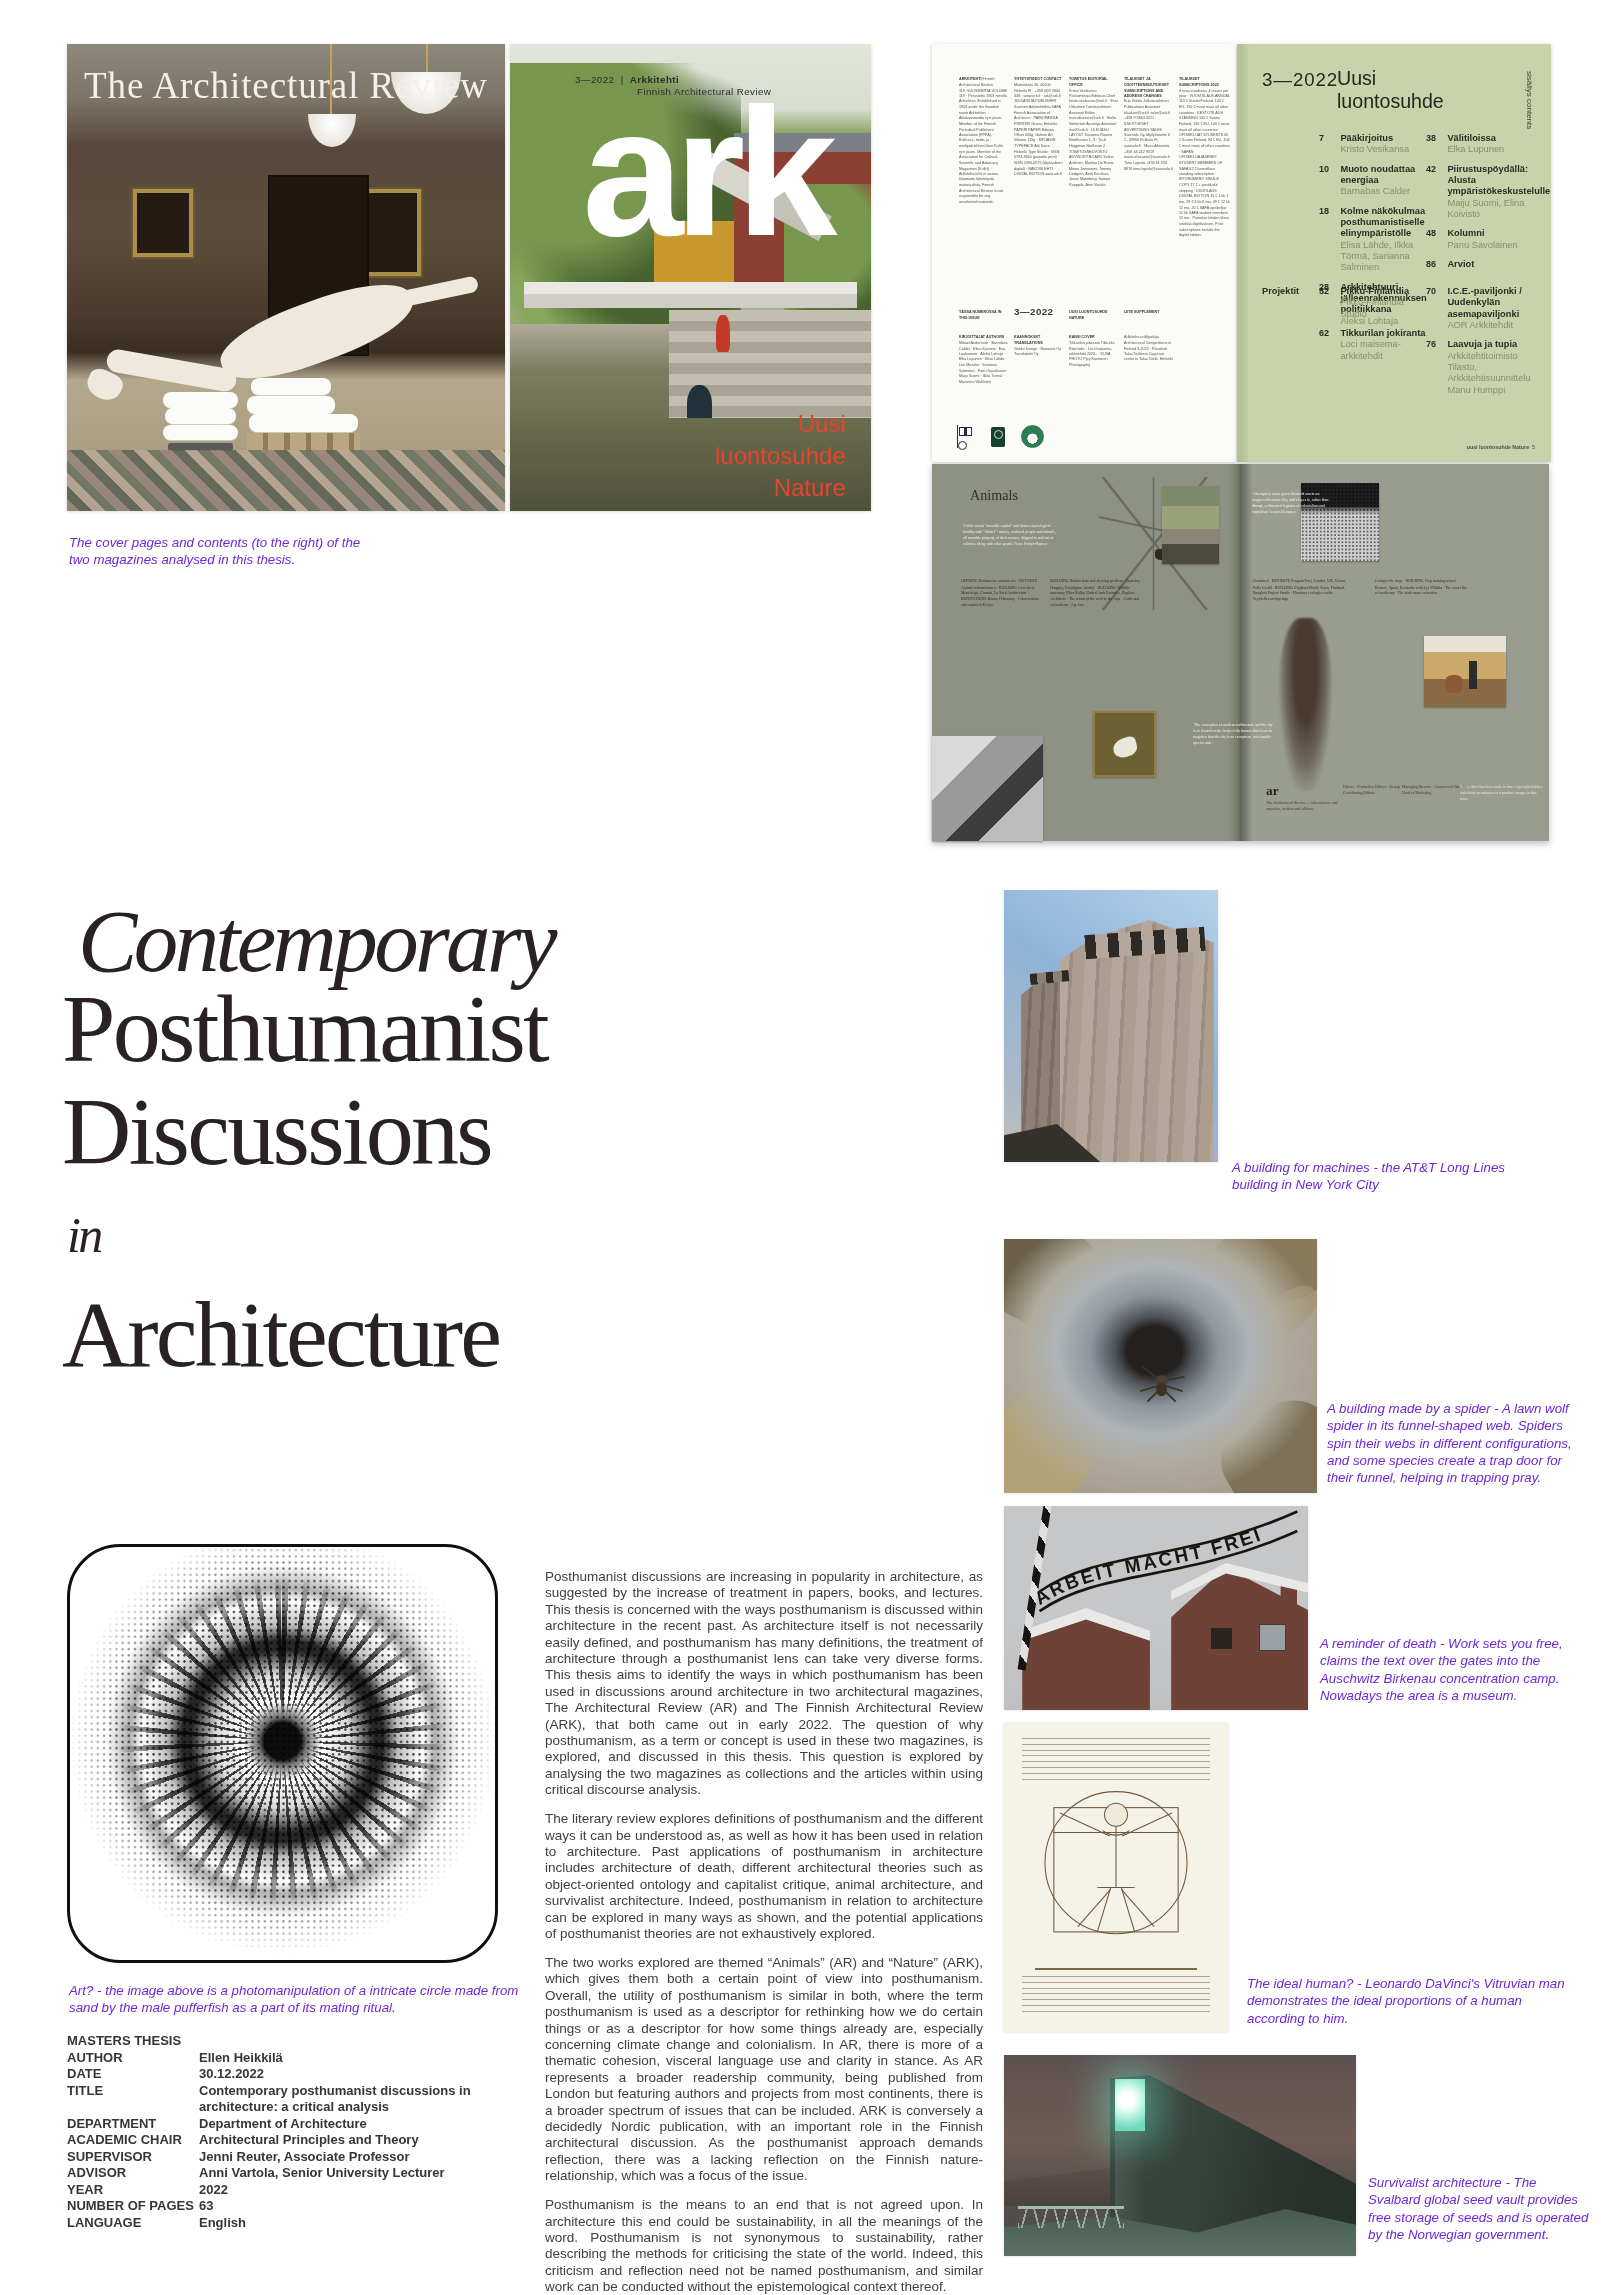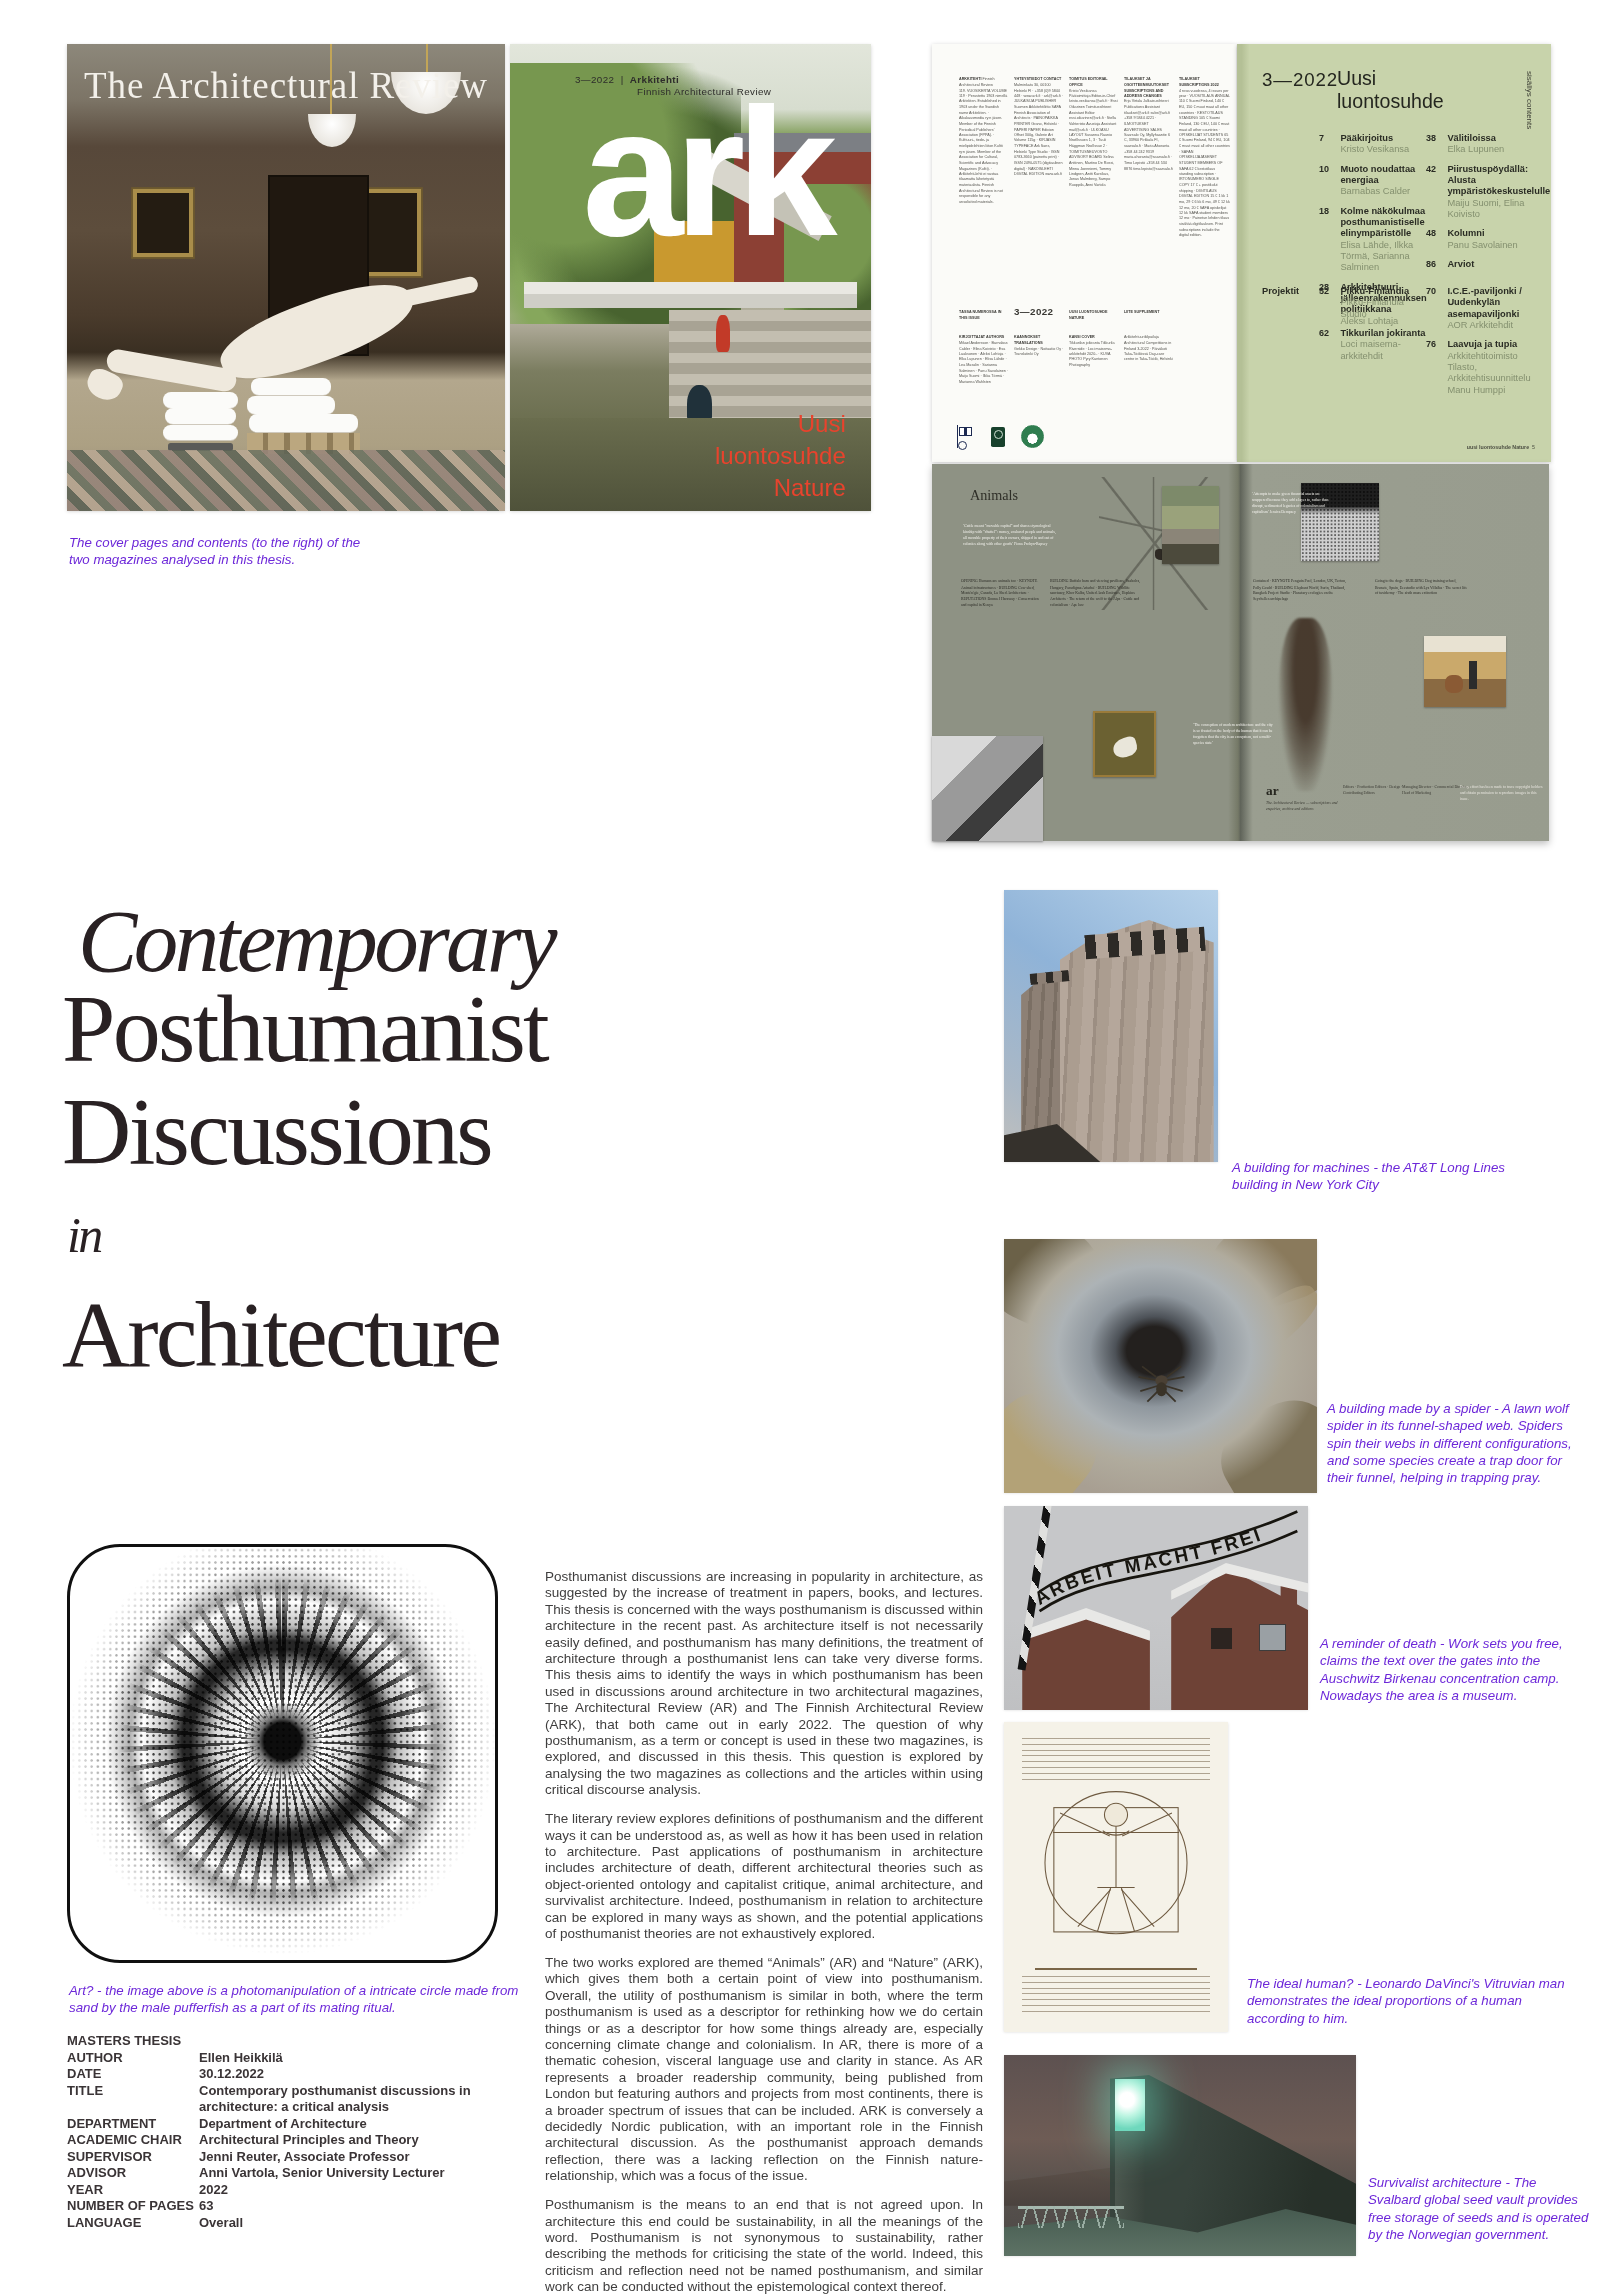--- a/index.html
+++ b/index.html
@@ -484,18 +484,18 @@
     <div class="meta-row">
         <div class="meta-label">YEAR</div>
         <div class="meta-value">2022</div>
       </div>
     <div class="meta-row">
         <div class="meta-label">NUMBER OF PAGES</div>
         <div class="meta-value">63</div>
       </div>
     <div class="meta-row">
         <div class="meta-label">LANGUAGE</div>
-        <div class="meta-value">Overall</div>
+        <div class="meta-value">English</div>
       </div>
   </div>
 
 </div>
 
 
 </body></html>

